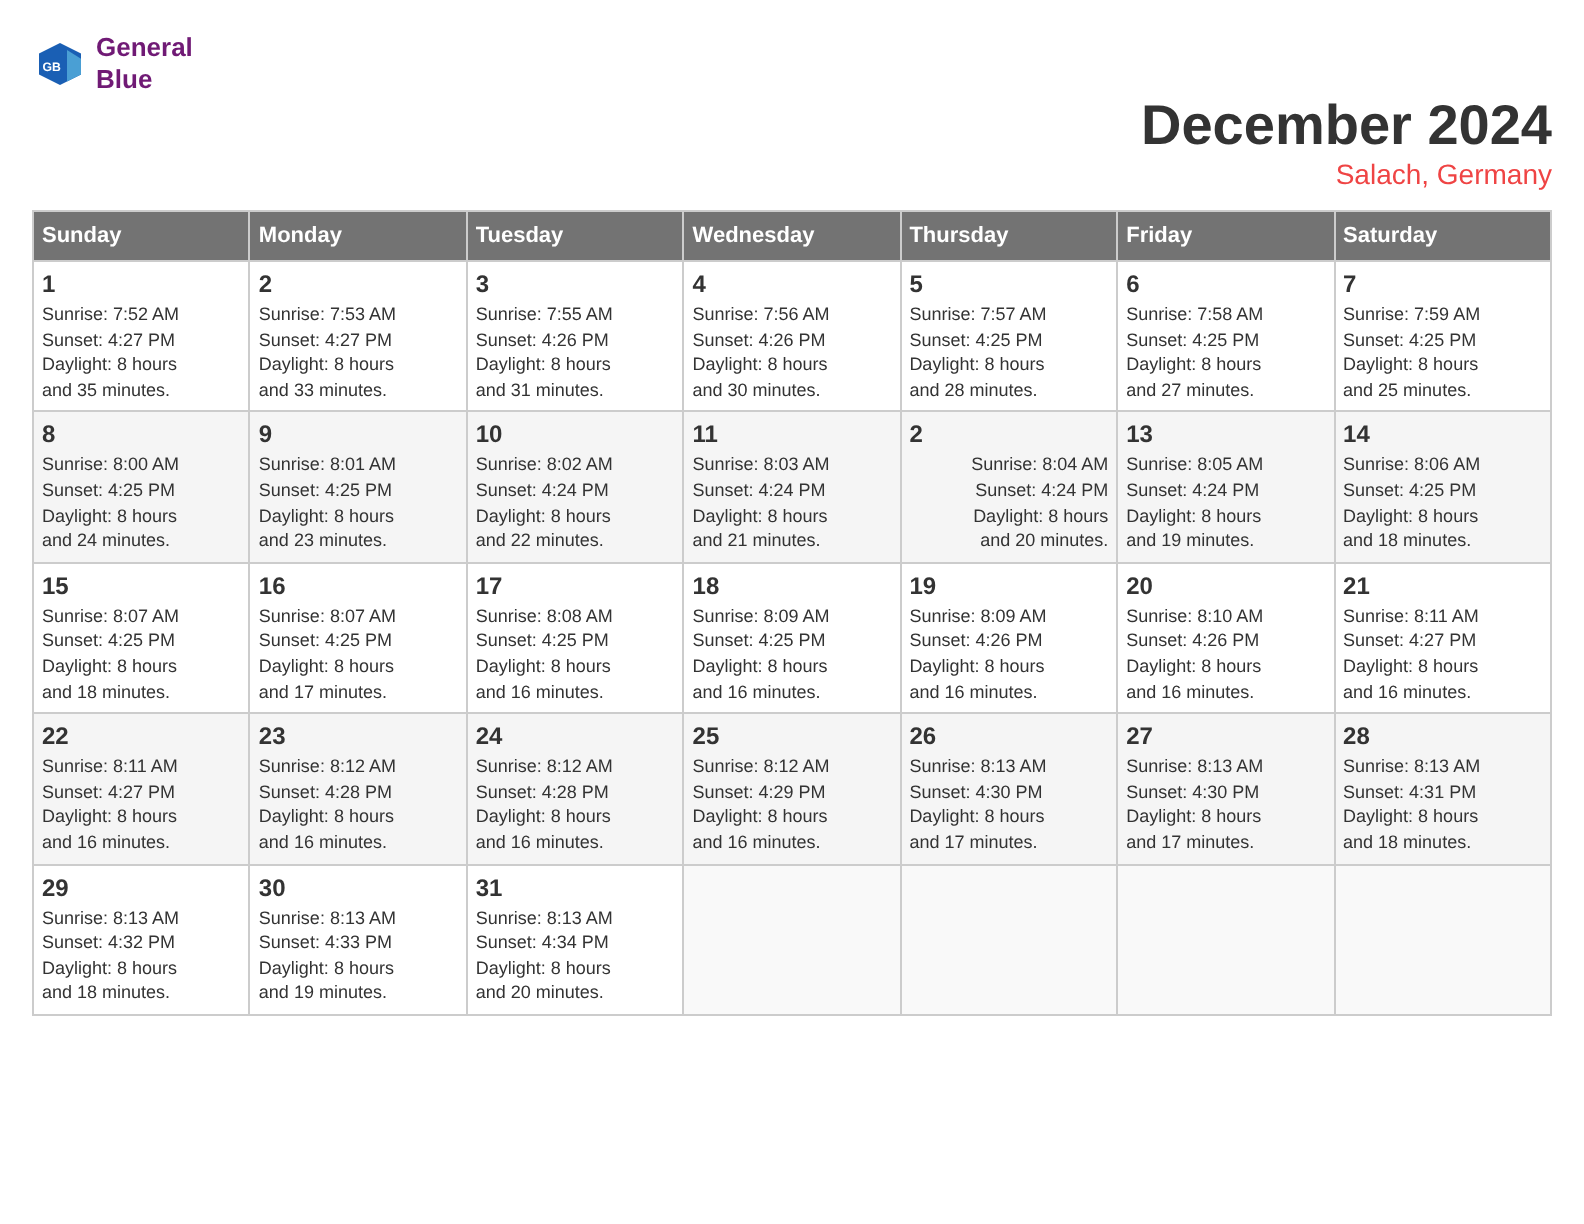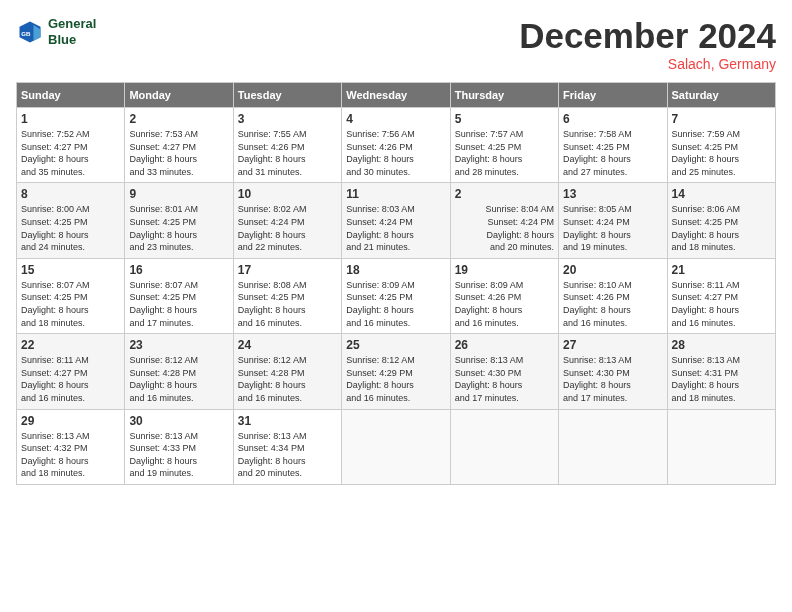--- a/index.html
+++ b/index.html
@@ -26,32 +26,33 @@
       display: flex;
       align-items: center;
       gap: 4px;
     }
     .logo-text {
       font-size: 13px;
       font-weight: bold;
       color: #333;
       line-height: 1.2;
     }
-    .logo-blue { color: #14532d; }
+    .logo-blue { color: #701a75; }
     .logo-icon {
       width: 28px;
       height: 28px;
     }
     .title-area {
       text-align: right;
     }
     .month-title {
-      font-size: 35px;
+      font-size: 28px;
       font-weight: bold;
       color: #333;
+      margin-top: 31px;
     }
     .location {
       font-size: 14px;
       color: #ef4444;
     }
     .calendar {
       width: 100%;
       border-collapse: collapse;
       font-size: 10px;
     }

